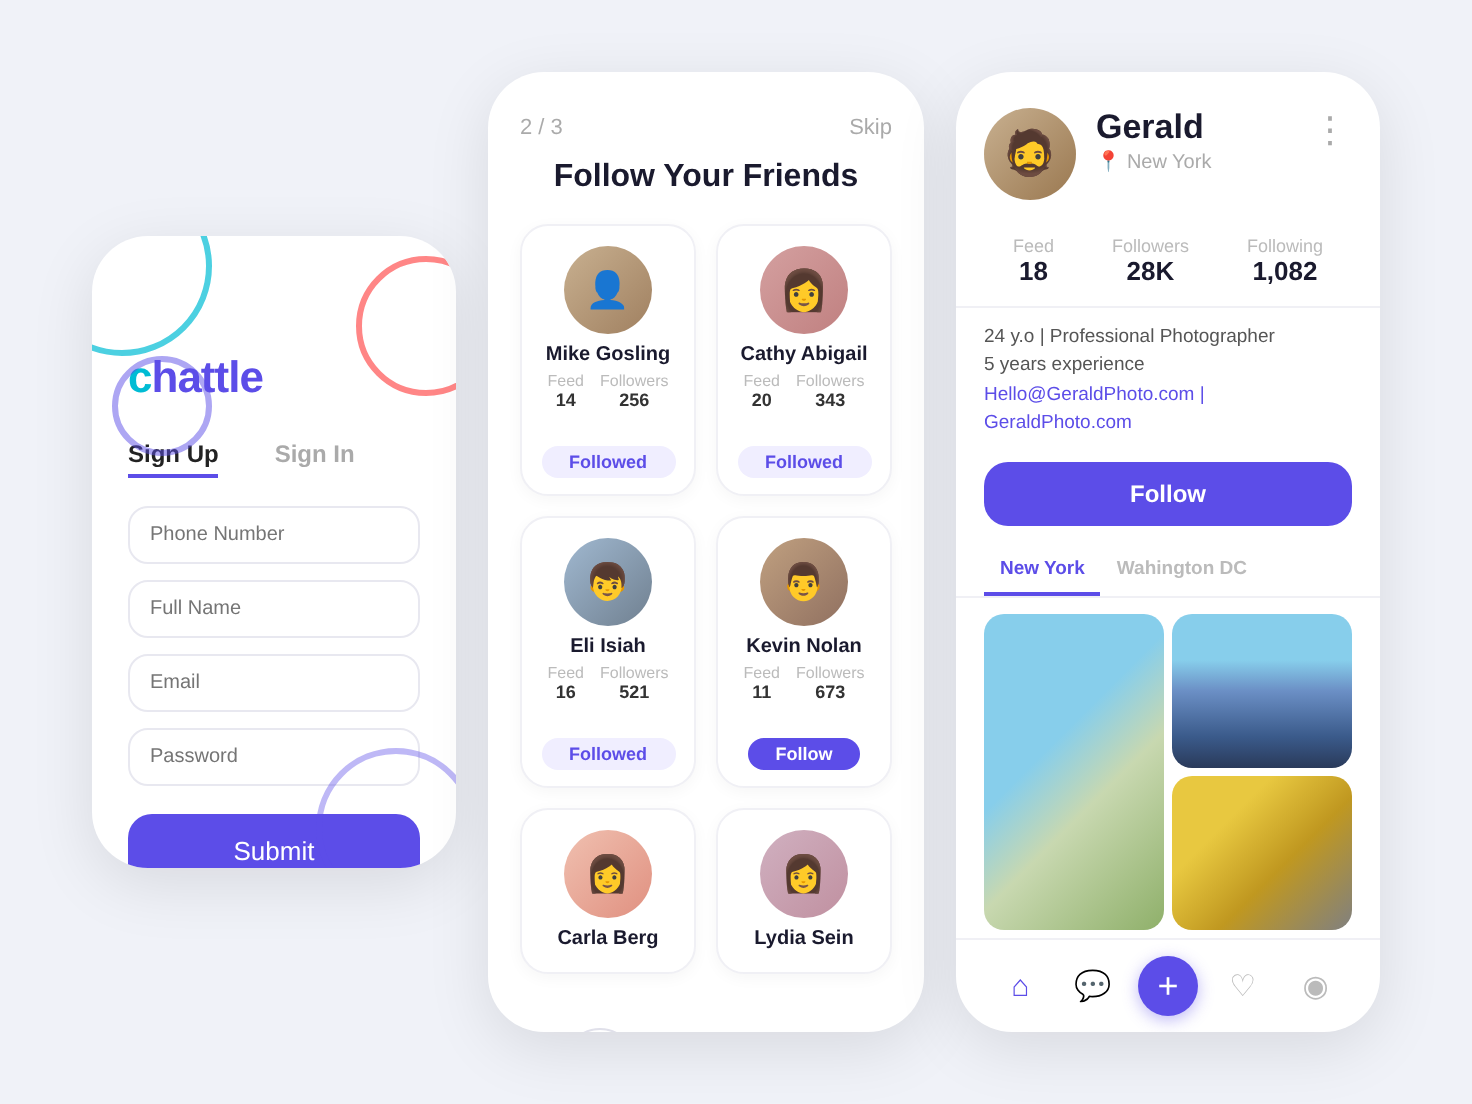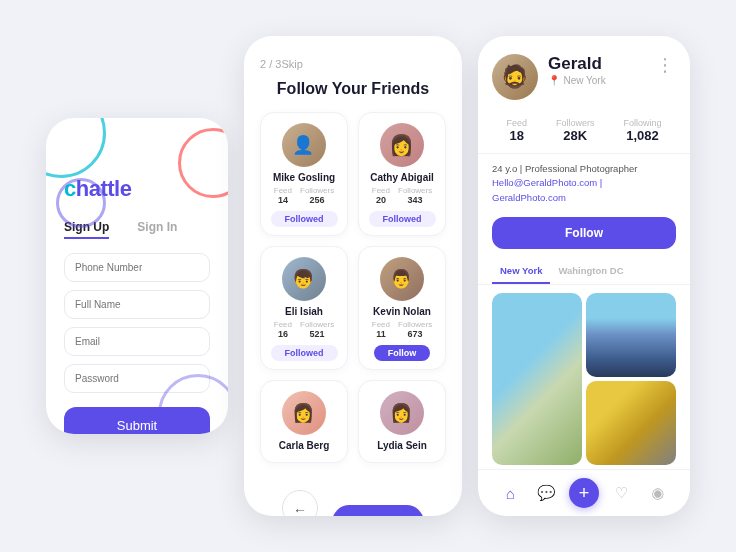--- a/index.html
+++ b/index.html
@@ -99,20 +99,21 @@
     .phone-2 {
       width: 218px;
       height: 480px;
       padding: 22px 16px 20px;
       display: flex;
       flex-direction: column;
     }
 
     .step-row {
       display: flex;
+      justify-content: space-between;
       align-items: center;
       margin-bottom: 10px;
     }
     .step-text { font-size: 11px; color: #aaa; font-weight: 500; }
     .skip-text { font-size: 11px; color: #aaa; cursor: pointer; }
 
     .follow-title {
       font-size: 16px;
       font-weight: 800;
       color: #1a1a2e;
@@ -171,20 +172,21 @@
     .friend-stat-label { font-size: 8px; color: #bbb; }
     .friend-stat-val { font-size: 9px; font-weight: 700; color: #333; }
 
     .friend-btn {
       border-radius: 20px;
       padding: 3px 14px;
       font-size: 9px;
       font-weight: 600;
       cursor: pointer;
       border: none;
+      margin-top: 12px;
     }
     .friend-btn.followed {
       background: #f0eeff;
       color: #5c4de8;
     }
     .friend-btn.follow {
       background: #5c4de8;
       color: #fff;
     }
 
@@ -517,20 +519,21 @@
       <span class="p-stat-val">28K</span>
     </div>
     <div class="p-stat">
       <span class="p-stat-label">Following</span>
       <span class="p-stat-val">1,082</span>
     </div>
   </div>
 
   <div class="profile-bio">
     <div>24 y.o | Professional Photographer</div>
+    <div>5 years experience</div>
     <div><span style="color:#5c4de8;">Hello@GeraldPhoto.com | GeraldPhoto.com</span></div>
   </div>
 
   <button class="follow-btn-big">Follow</button>
 
   <div class="location-tabs">
     <span class="loc-tab active">New York</span>
     <span class="loc-tab inactive">Wahington DC</span>
   </div>
 

